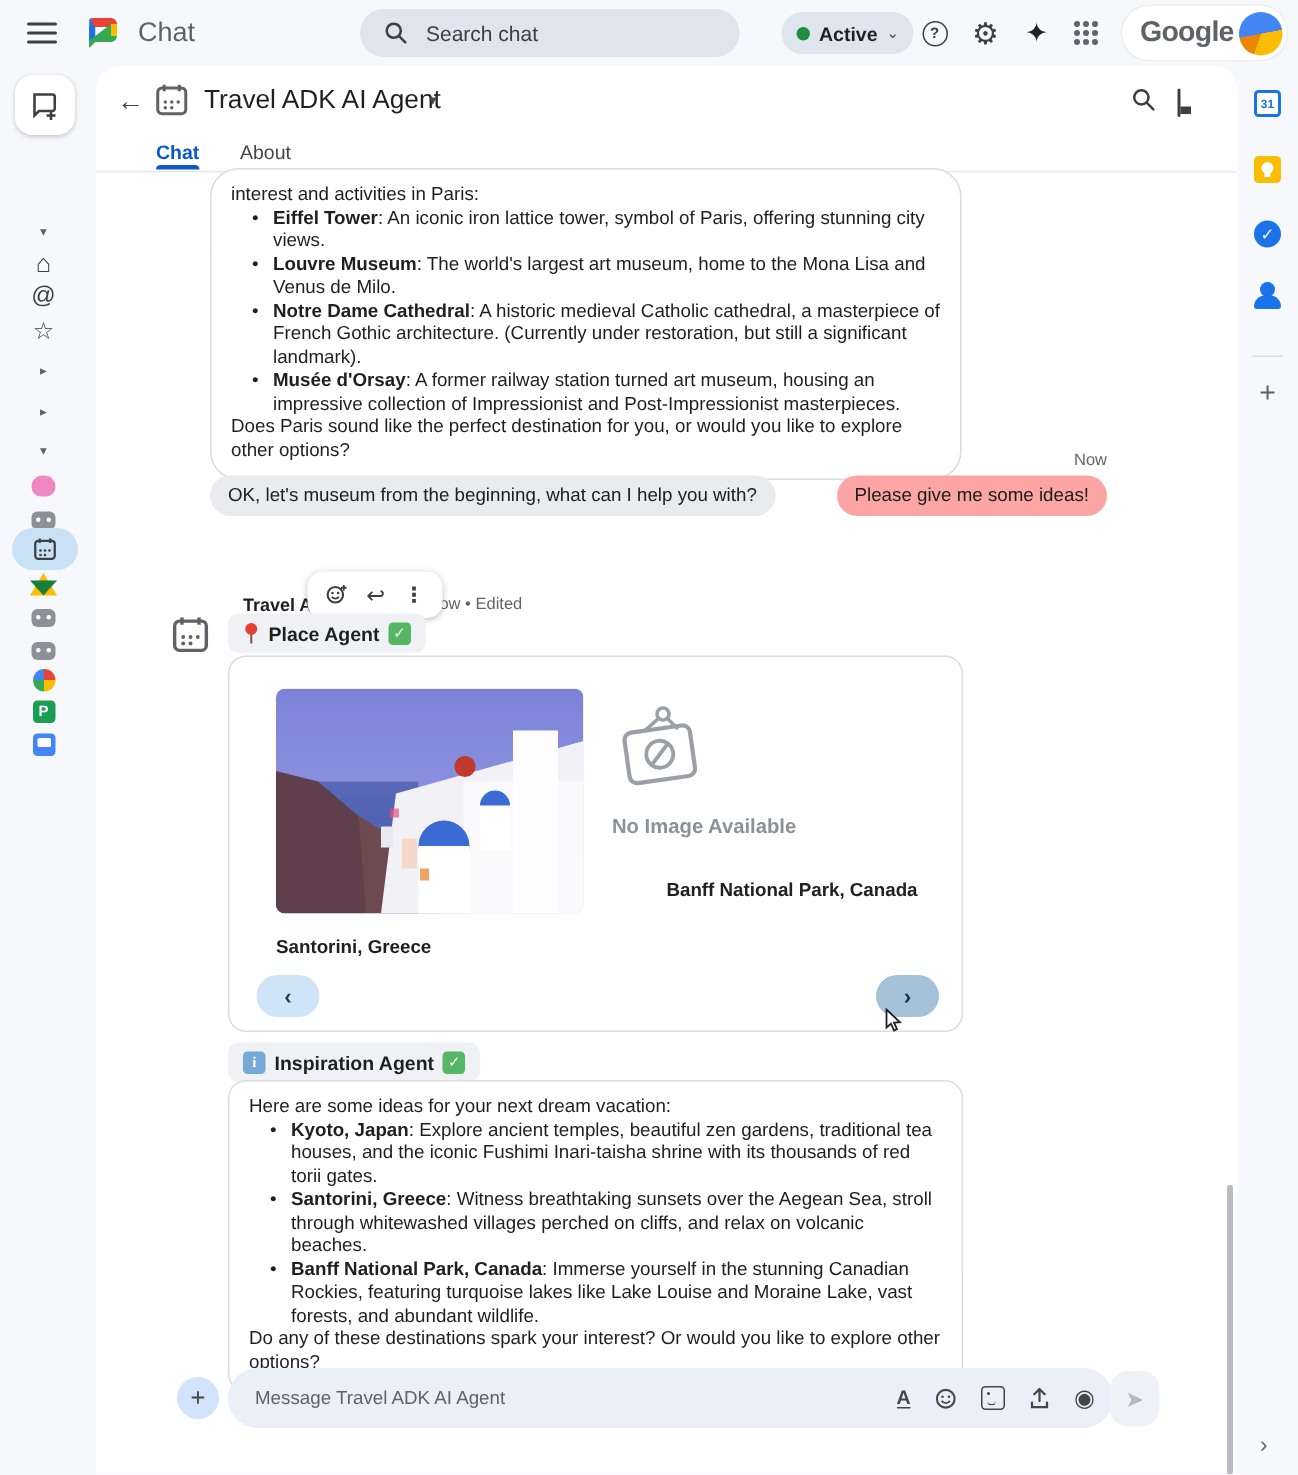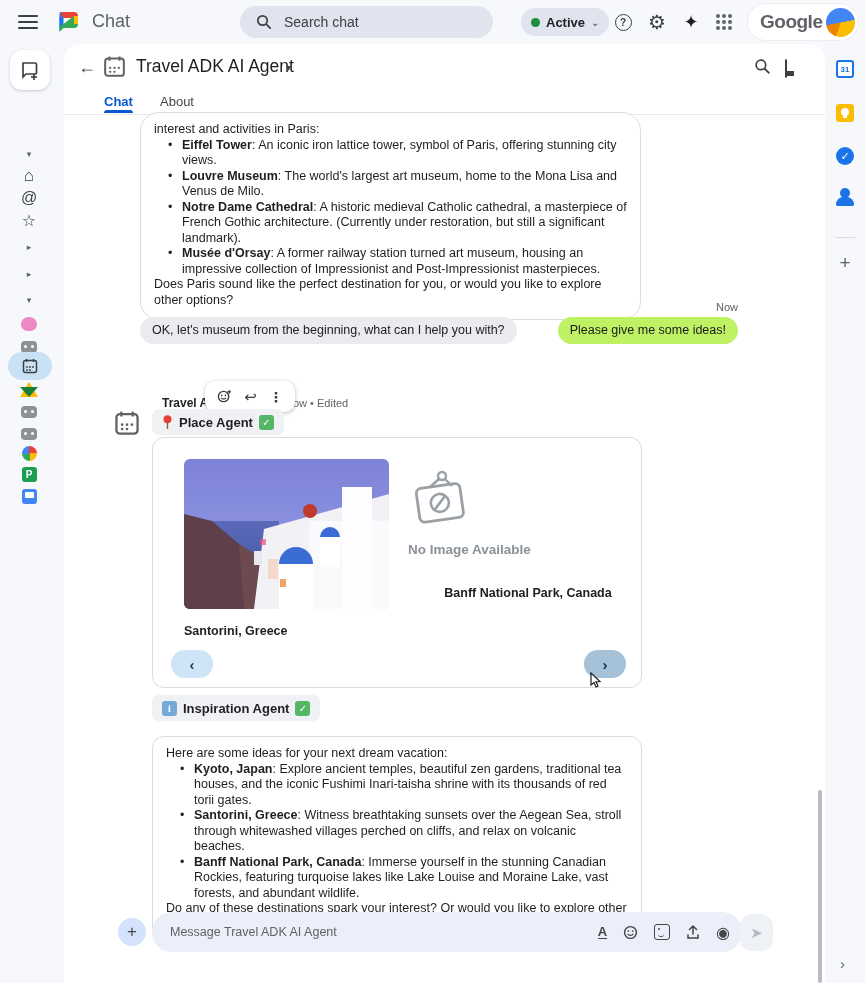--- a/index.html
+++ b/index.html
@@ -88,21 +88,21 @@
   
   .card{background:#fff;border:1px solid #dadce0;border-radius:12px;box-sizing:border-box;}
   .msgtext{font-size:12.5px;line-height:15.5px;color:#1f1f1f;}
   .msgtext .b{font-weight:700;}
   .bullet{position:relative;padding-left:28px;}
   .bullet:before{content:"•";position:absolute;left:14px;}
   .paris-card{left:76px;top:68px;width:501px;padding:9px 13px 11px;border-radius:19px;}
   .bubble{border-radius:14px;padding:5px 12px 6px;font-size:12.5px;line-height:16px;}
   .gray-bubble{left:76px;top:273px;background:#e9ebee;color:#202124;}
   .now-label{top:257px;right:87px;font-size:11px;color:#5f6368;text-align:right;}
-  .blue-bubble{top:273px;right:87px;background:#bef264;color:#1b1b1b;}
+  .blue-bubble{top:273px;right:87px;background:#fca5a5;color:#1b1b1b;}
   .grp-avatar{left:50px;top:366px;}
   .grp-sender{left:98px;top:352px;font-size:12px;font-weight:700;color:#1f1f1f;white-space:nowrap;}
   .grp-meta{left:221px;top:353px;font-size:11px;color:#5f6368;}
   .hover-toolbar{left:141px;top:337px;width:78px;height:31px;background:#fff;border-radius:10px;
     box-shadow:0 1px 4px rgba(60,64,67,.35);display:flex;align-items:center;justify-content:space-around;padding:0 6px;}
   .ht-ico{font-size:14px;color:#3c4043;cursor:pointer;display:flex;align-items:center;}
   .chip{height:26px;background:#eff1f4;border-radius:7px;display:flex;align-items:center;gap:6px;
     padding:0 10px;box-sizing:border-box;}
   .chip .lbl{font-size:13px;font-weight:700;color:#1f1f1f;white-space:nowrap;}
   .chip-place{left:88px;top:365px;}
@@ -117,21 +117,21 @@
   .cap1{left:31px;top:186px;font-size:12.5px;font-weight:700;}
   .noimg-col{left:255px;top:32px;width:240px;text-align:left;}
   .noimg-txt{font-size:13.5px;font-weight:700;color:#8b9198;margin-top:10px;}
   .cap2{left:255px;top:148px;width:240px;text-align:center;font-size:12.5px;font-weight:700;color:#202124;}
   .nav-btn{top:212px;width:42px;height:28px;border-radius:14px;display:flex;align-items:center;justify-content:center;
     font-size:15px;font-weight:700;cursor:pointer;}
   .nav-prev{left:18px;background:#cfe4f6;color:#1f3d5c;}
   .nav-next{left:431px;background:#a5c2d8;color:#16324a;}
   .cursor{left:434px;top:234px;}
 
-  .ideas-card{left:88px;top:676px;width:490px;padding:9px 13px 11px;margin-top:16px;}
+  .ideas-card{left:88px;top:676px;width:490px;padding:9px 13px 11px;}
 
   
   .plus-btn{left:54px;top:874px;width:28px;height:28px;border-radius:50%;background:#d3e3fd;color:#444746;
     font-size:17px;display:flex;align-items:center;justify-content:center;cursor:pointer;}
   .composer{left:88px;top:868px;width:590px;height:40px;background:#eaeff9;border-radius:20px;
     display:flex;align-items:center;padding:0 12px 0 16px;box-sizing:border-box;}
   .composer input{flex:1;border:none;outline:none;background:transparent;font-size:12.5px;color:#3c4043;
     font-family:"Liberation Sans","DejaVu Sans",sans-serif;}
   .composer input::placeholder{color:#5f6368;opacity:1;}
   .c-icos{display:flex;align-items:center;gap:16px;}

